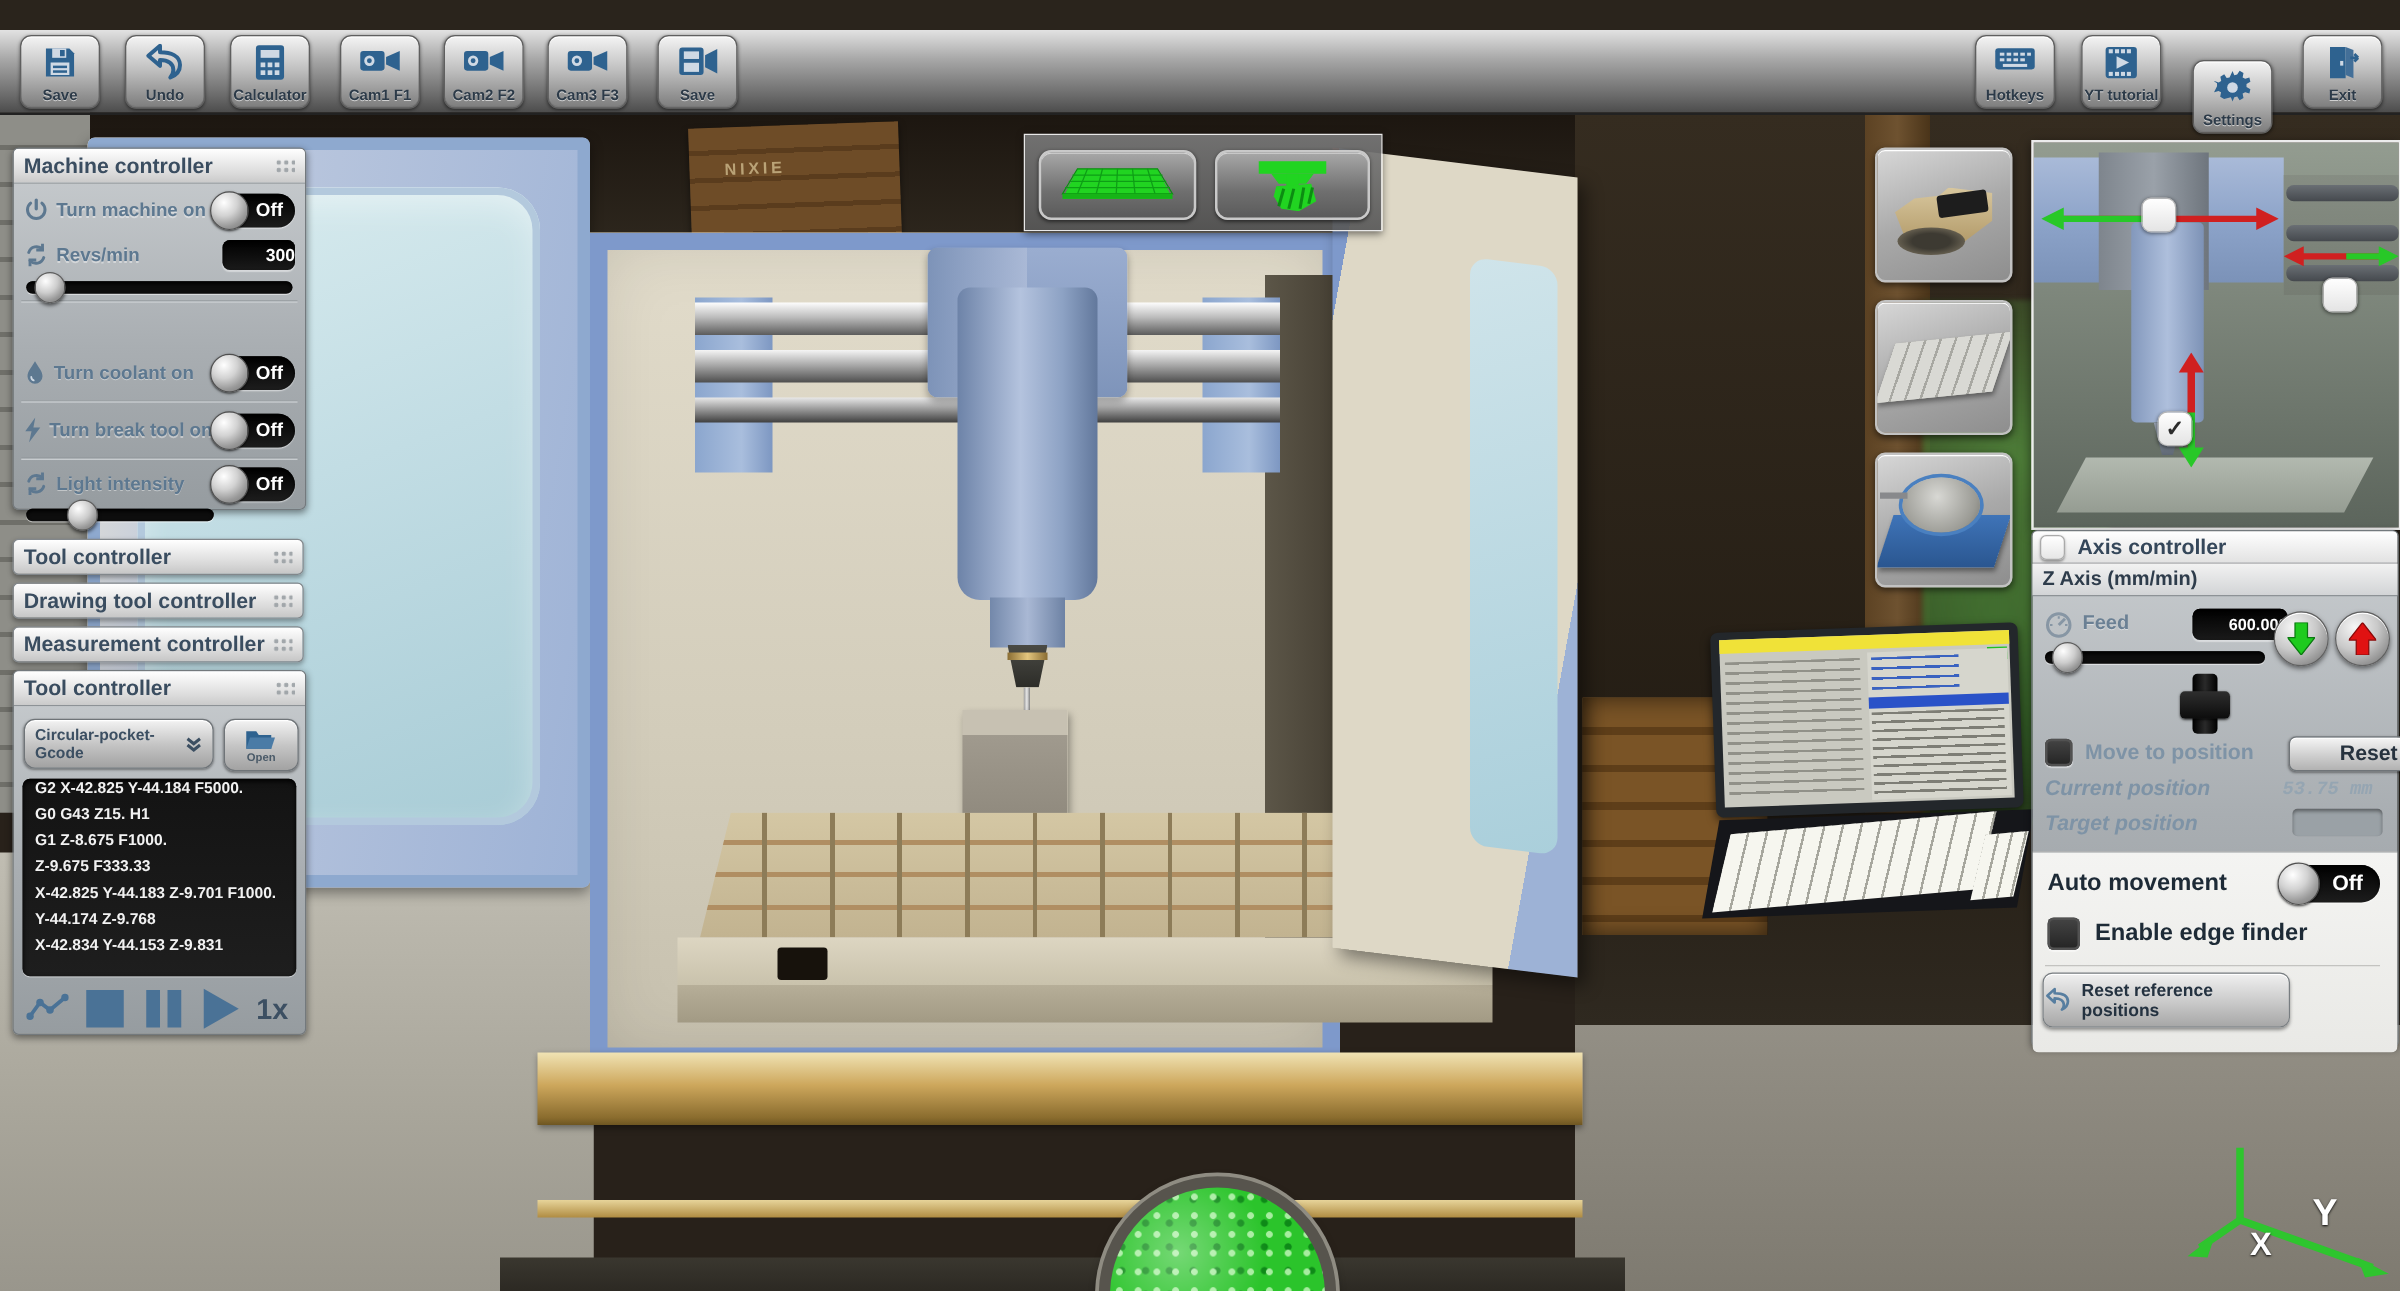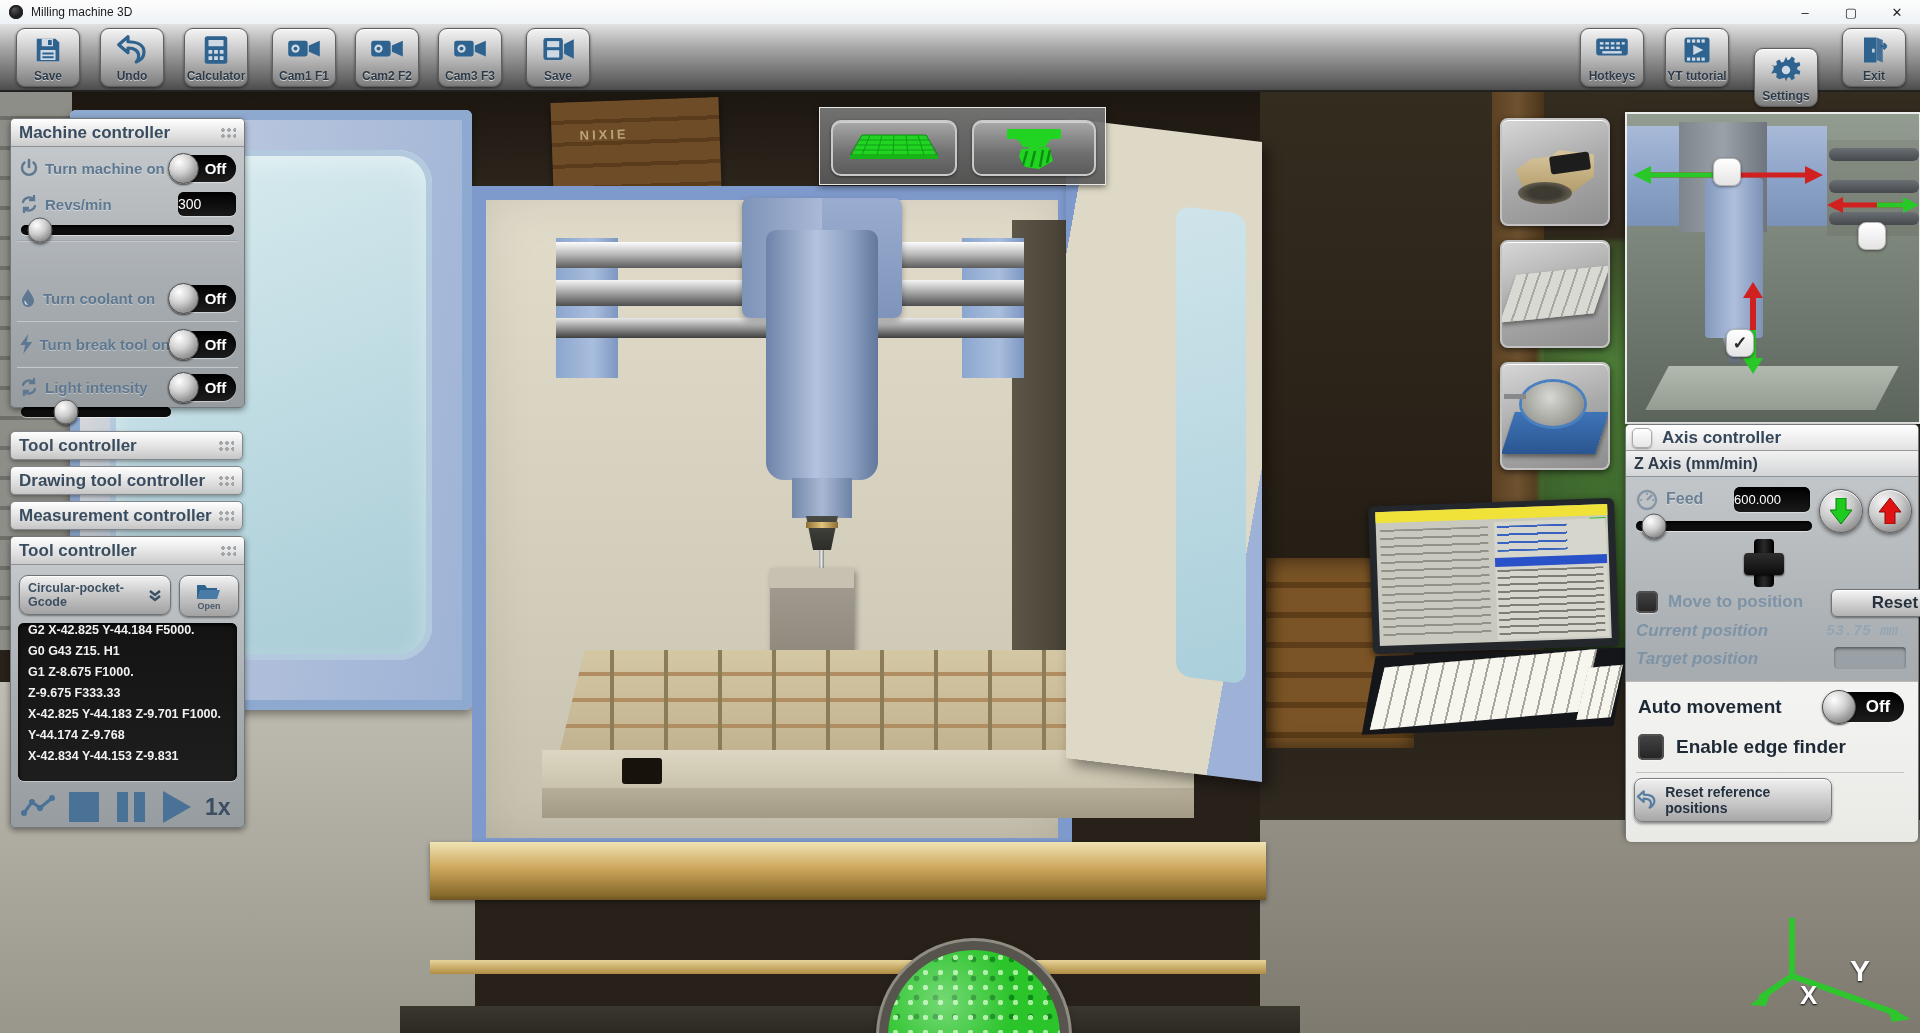--- a/index.html
+++ b/index.html
@@ -30,21 +30,21 @@
   
   .mrow{display:flex;align-items:center;padding:0 8px;height:40px;color:#5d7astro;}
   .mlabel{font-size:15px;font-weight:bold;color:#5d7890;margin-left:6px;text-shadow:0 1px 0 rgba(255,255,255,.4);white-space:nowrap;}
   .spacer{flex:1;}
   .divider{height:2px;margin:1px 6px;background:linear-gradient(180deg,#8e9498,#d6dadd);}
 
   .toggle{width:66px;height:27px;border-radius:14px;background:linear-gradient(180deg,#000,#1d1d1d);display:flex;align-items:center;box-shadow:0 1px 1px rgba(255,255,255,.5),inset 0 2px 3px rgba(0,0,0,.9);flex:none;}
   .knob{width:29px;height:29px;border-radius:50%;margin-left:-2px;background:radial-gradient(circle at 35% 28%,#ffffff,#d2d2d2 38%,#9a9a9a 68%,#6f6f6f);border:1px solid #4f4f4f;box-shadow:0 1px 2px rgba(0,0,0,.7);flex:none;}
   .tstate{flex:1;text-align:center;color:#fff;font-weight:bold;font-size:15px;padding-right:4px;}
 
-  .blackbox{background:linear-gradient(180deg,#000,#1a1a1a);border-radius:6px;color:#fff;font-weight:normal;font-size:14px;display:flex;align-items:center;justify-content:flex-start;box-shadow:0 1px 1px rgba(255,255,255,.45),inset 0 2px 3px #000;}
+  .blackbox{background:linear-gradient(180deg,#000,#1a1a1a);border-radius:6px;color:#fff;font-weight:bold;font-size:14px;display:flex;align-items:center;justify-content:flex-end;box-shadow:0 1px 1px rgba(255,255,255,.45),inset 0 2px 3px #000;margin-left:20px;}
 
   .slider{position:relative;height:10px;background:#0d0d0d;border-radius:5px;box-shadow:0 1px 0 rgba(255,255,255,.5),inset 0 2px 3px #000;}
   .sfill{position:absolute;left:0;top:1px;bottom:1px;border-radius:5px;background:linear-gradient(180deg,#ffffff,#cwd 60%,#c3c3c3);}
   .sknob{position:absolute;top:50%;transform:translate(-50%,-50%);width:23px;height:23px;border-radius:50%;background:radial-gradient(circle at 35% 28%,#fefefe,#cdcdcd 42%,#959595 72%,#777);border:1px solid #5d5d5d;box-shadow:0 2px 3px rgba(0,0,0,.55);}
 
   
   .dd{position:absolute;left:8px;top:38px;width:152px;height:40px;border-radius:9px;background:linear-gradient(180deg,#f3f3f3,#c6c6c6 50%,#a2a2a2);border:1px solid #6f7478;box-shadow:inset 0 1px 0 #fff,0 1px 2px rgba(0,0,0,.4);display:flex;align-items:center;padding:0 8px;box-sizing:border-box;}
   .ddtext{font-size:12.5px;font-weight:bold;color:#3c4f62;flex:1;}
   .openbtn{position:absolute;left:168px;top:38px;width:58px;height:40px;border-radius:9px;background:linear-gradient(180deg,#f3f3f3,#c6c6c6 50%,#a2a2a2);border:1px solid #6f7478;box-shadow:inset 0 1px 0 #fff,0 1px 2px rgba(0,0,0,.4);display:flex;flex-direction:column;align-items:center;justify-content:center;}
   .openlbl{font-size:9px;font-weight:bold;color:#4a5a68;margin-top:-1px;}
@@ -177,29 +177,20 @@
         <line x1="44" y1="58" x2="150" y2="96" stroke="#2ec52e" stroke-width="6"></line>
         <polygon points="163,101 138,88 144,104" fill="#2ec52e"></polygon>
       </svg>
       <span class="gizlbl" style="left:52px;top:62px;">X</span>
       <span class="gizlbl" style="left:102px;top:36px;font-size:30px;">Y</span>
     </div>
 
     <div class="abs porthole"></div>
   </div>
 
-  <div class="abs titlebar">
-    <div class="appicon"></div>
-    <div class="apptitle">Milling machine 3D</div>
-    <div class="winbtns">
-      <div class="winbtn">–</div>
-      <div class="winbtn">▢</div>
-      <div class="winbtn">✕</div>
-    </div>
-  </div>
 
   <div class="abs toolbar">
 
     <div class="tbtn" style="left:16px;">
       <span class="icn">
         <svg width="30" height="30" viewBox="0 0 24 24">
             <path class="iblue" d="M3 3h15l3 3v15H3z"></path>
             <rect x="7" y="3" width="9" height="6" fill="#cfd9e4"></rect>
             <rect x="12" y="4" width="3" height="4" class="iblue"></rect>
             <rect x="6" y="12" width="12" height="8" fill="#cfd9e4"></rect>

